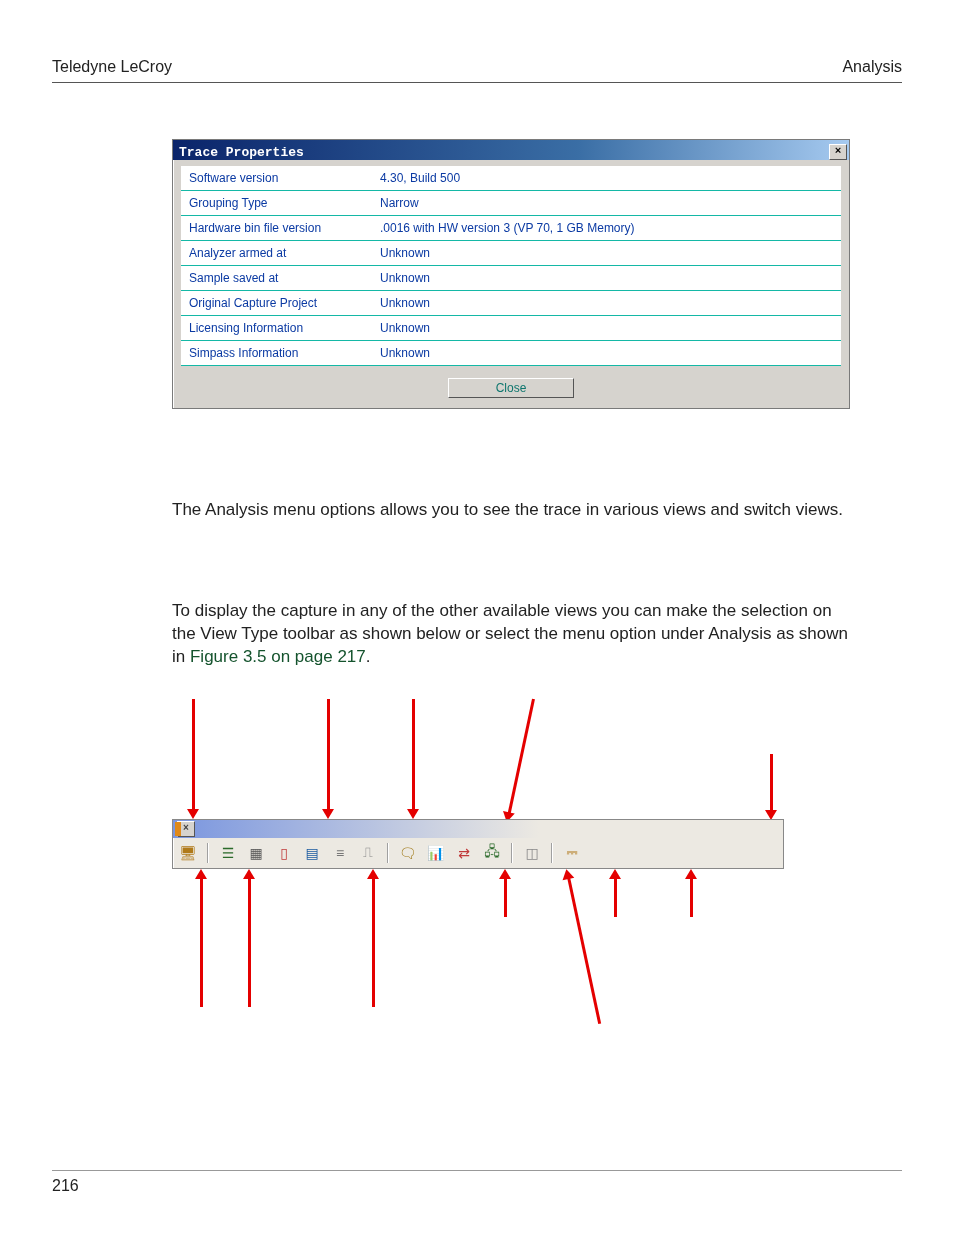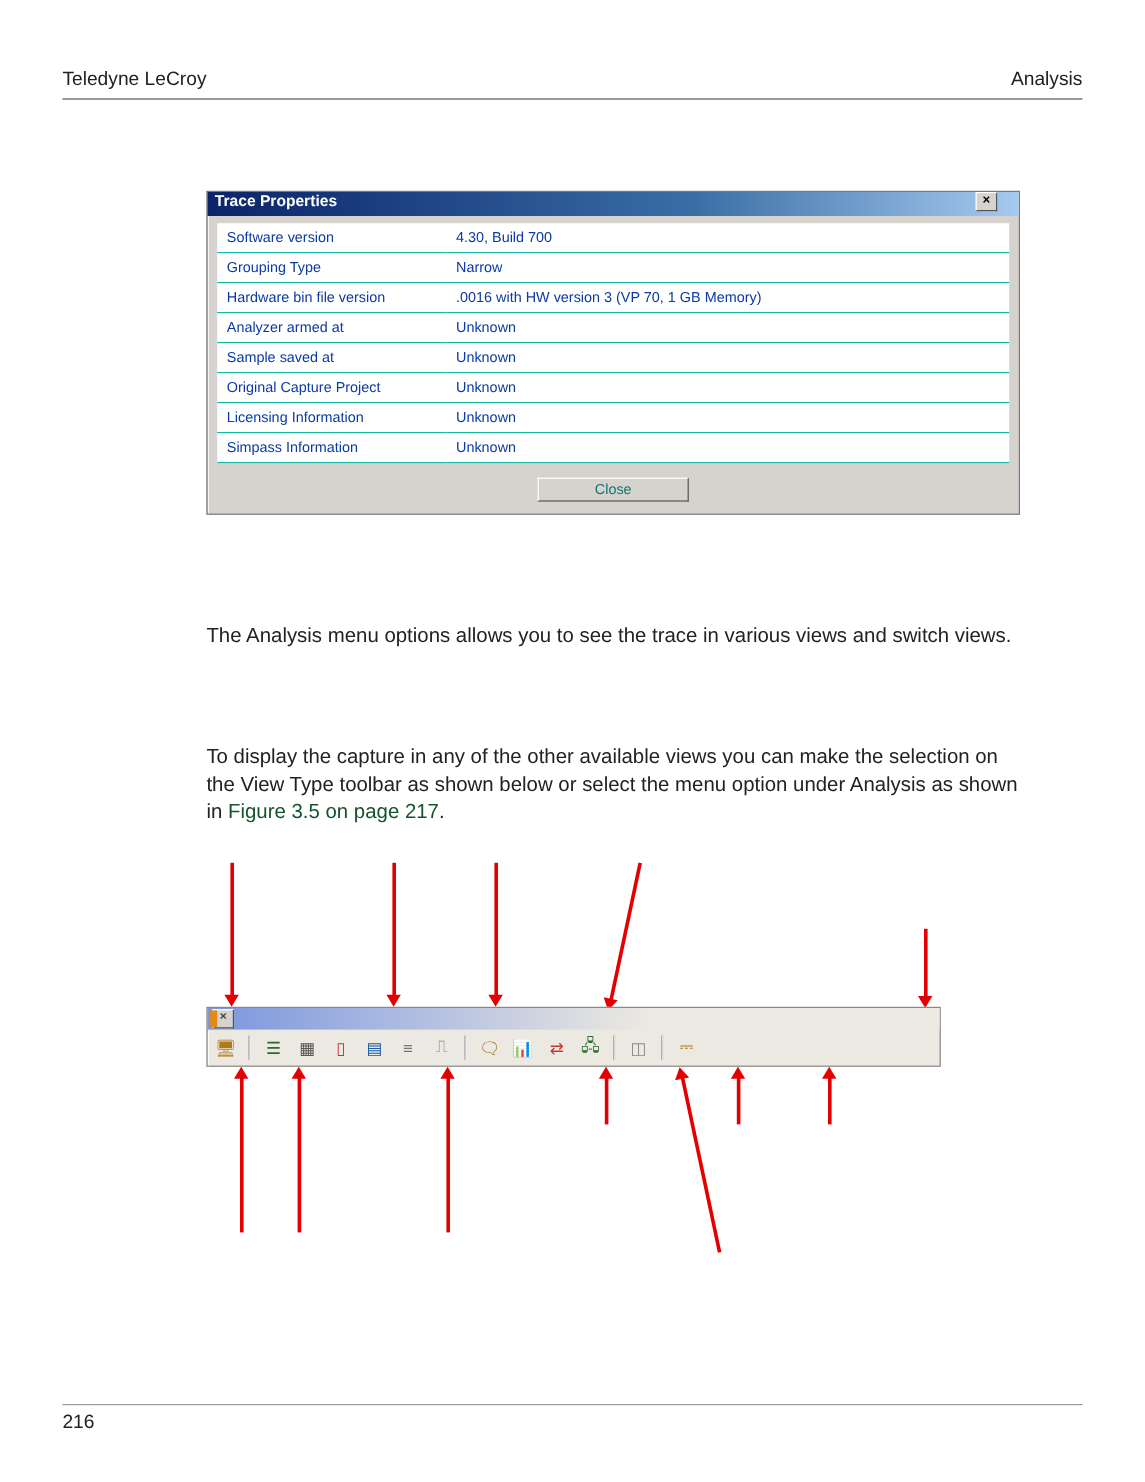--- a/index.html
+++ b/index.html
@@ -16,44 +16,45 @@
     box-sizing: border-box;
     padding: 58px 52px 40px 52px;
   }
   .header {
     display: flex;
     justify-content: space-between;
     font-size: 16px;
     color: #222;
     padding-bottom: 6px;
     border-bottom: 1px solid #555;
-    margin-bottom: 76px;
+    margin-bottom: 56px;
   }
   .content {
     margin-left: 120px;
     margin-right: 50px;
   }
   
   .dialog {
     width: 676px;
     border: 1px solid #7a7a7a;
     background: #d6d3ce;
     box-shadow: 1px 1px 0 #fff inset;
     margin-bottom: 90px;
   }
   .titlebar {
     height: 20px;
     display: flex;
-    align-items: flex-start;
+    align-items: flex-end;
     justify-content: space-between;
     background: linear-gradient(90deg, #0a246a 0%, #3a6ea5 60%, #a6caf0 100%);
     color: #fff;
     font-weight: bold;
     font-size: 13px;
-    padding: 0 18px 0 6px;
+    padding: 0 2px 0 6px;
+    font-family: Liberation Mono, monospace;
   }
   .titlebar .close-btn {
     width: 16px;
     height: 14px;
     background: #d6d3ce;
     border: 1px solid #fff;
     border-right-color: #555;
     border-bottom-color: #555;
     color: #000;
     font-size: 11px;
@@ -240,21 +241,21 @@
     <div class="dialog">
       <div class="titlebar">
         <span>Trace Properties</span>
         <span class="close-btn">×</span>
       </div>
       <div class="dialog-body">
         <table class="prop-table">
           <tbody id="prop-rows">
               <tr>
                 <td class="key">Software version</td>
-                <td>4.30, Build 700</td>
+                <td>4.30, Build 500</td>
               </tr>
               <tr>
                 <td class="key">Grouping Type</td>
                 <td>Narrow</td>
               </tr>
               <tr>
                 <td class="key">Hardware bin file version</td>
                 <td>.0016 with HW version 3 (VP 70, 1 GB Memory)</td>
               </tr>
               <tr>

